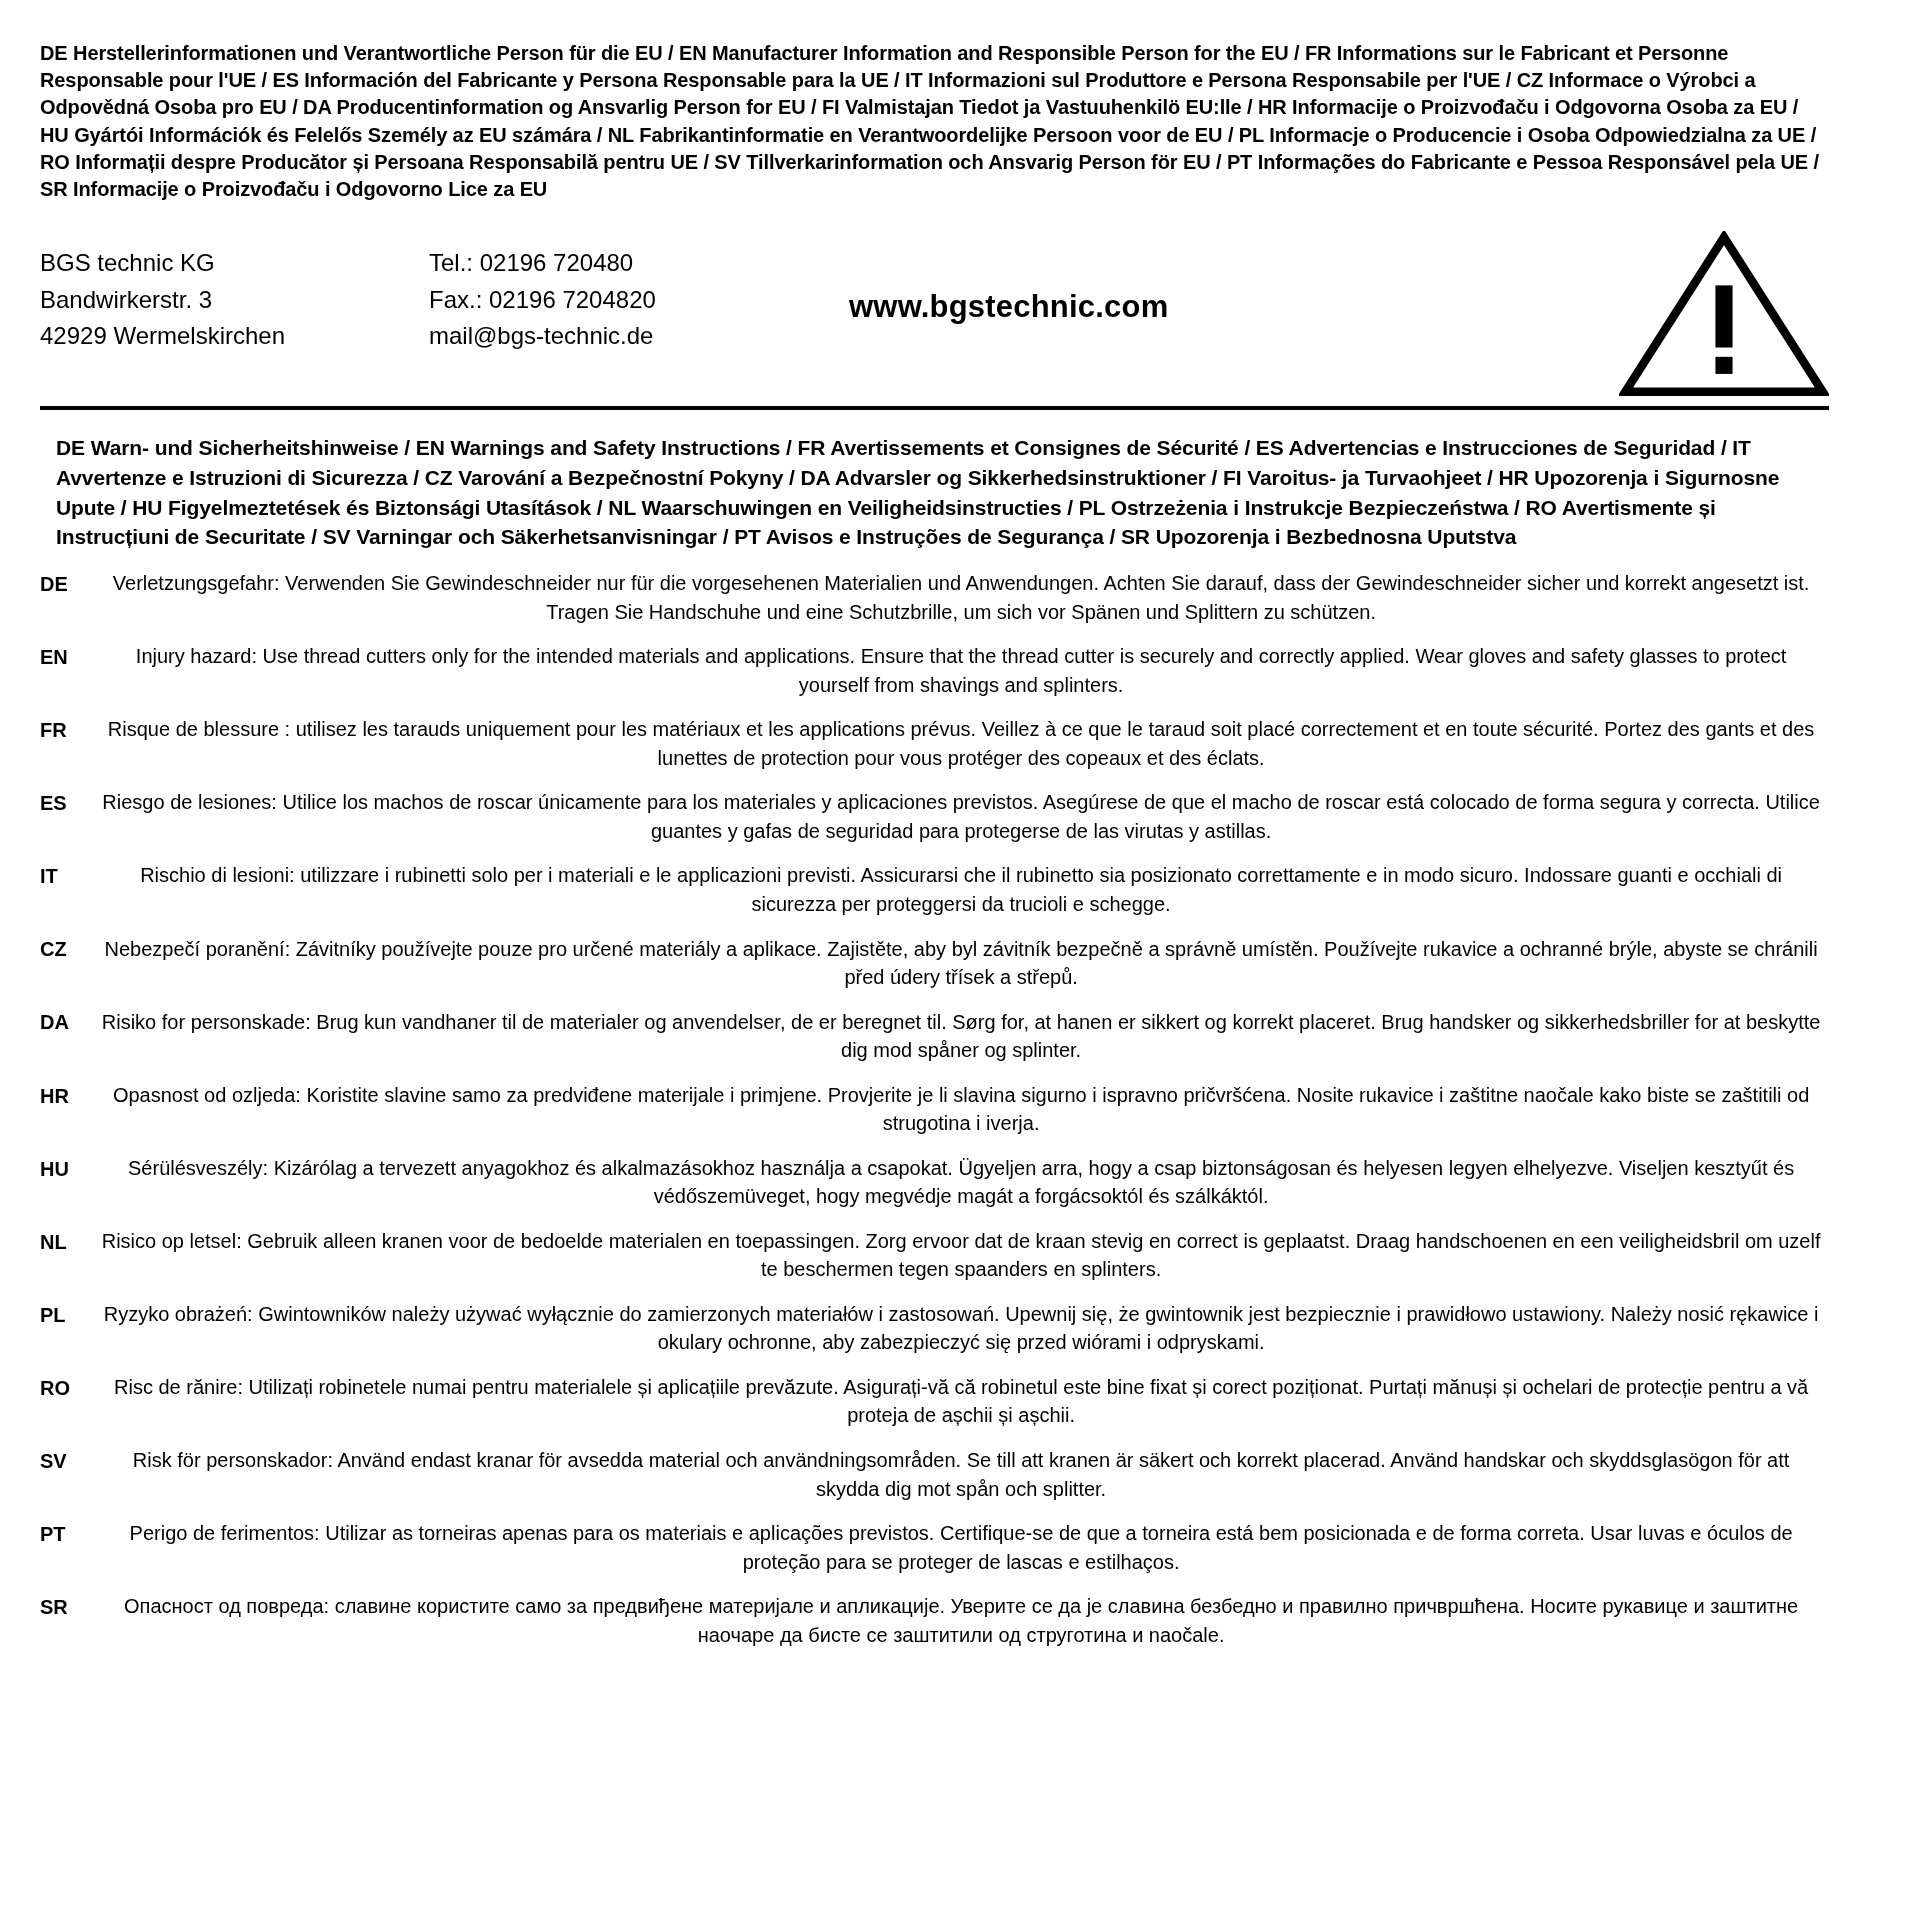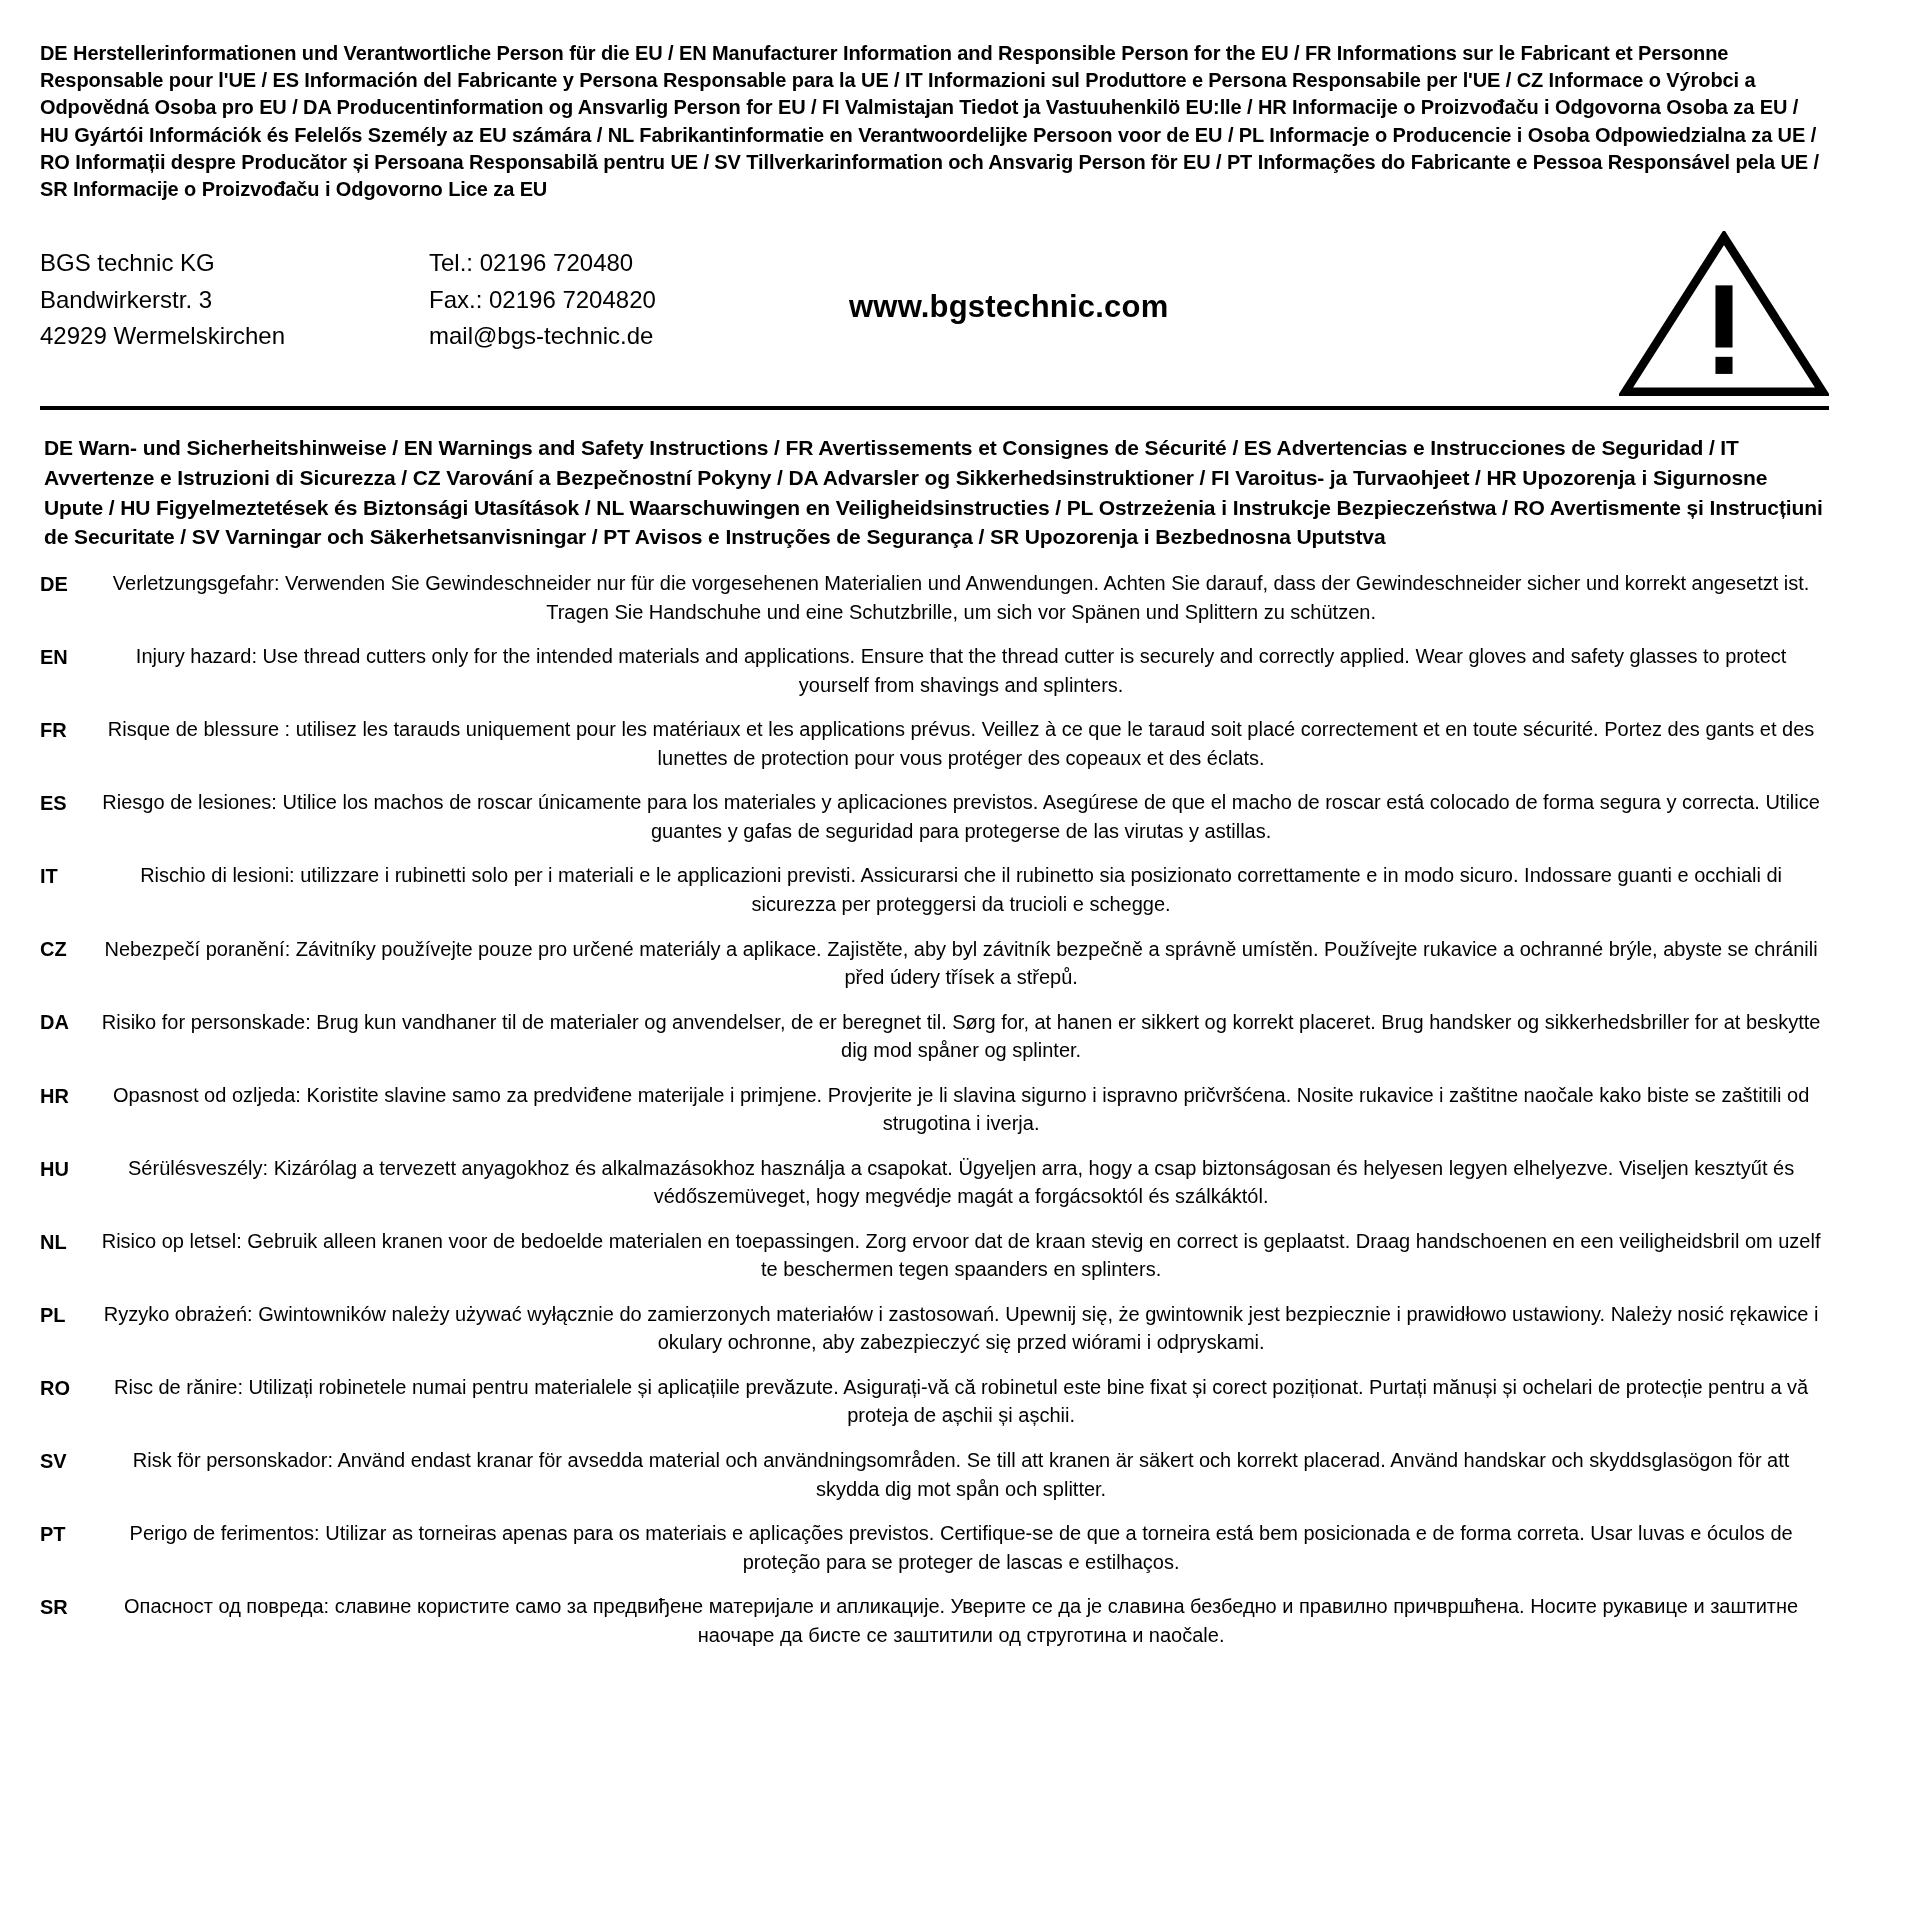--- a/index.html
+++ b/index.html
@@ -109,21 +109,21 @@
     align-items: flex-start;
     padding-top: 14px;
   }
 
   
   .warn-heading {
     font-size: 21px;
     font-weight: bold;
     line-height: 1.42;
     letter-spacing: -0.1px;
-    margin: 23px 0 17px 4px;
+    margin: 23px 0 17px 16px;
     max-width: 1852px;
   }
 
   
   .lang-list {
   }
   .lang-row {
     display: flex;
     align-items: flex-start;
     margin-bottom: 16.3px;

